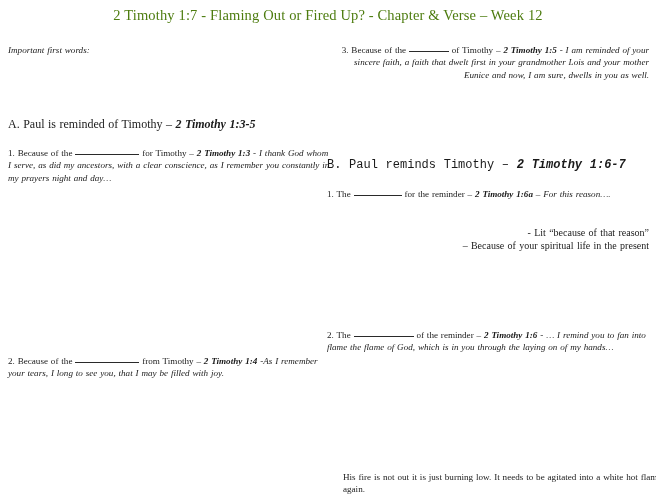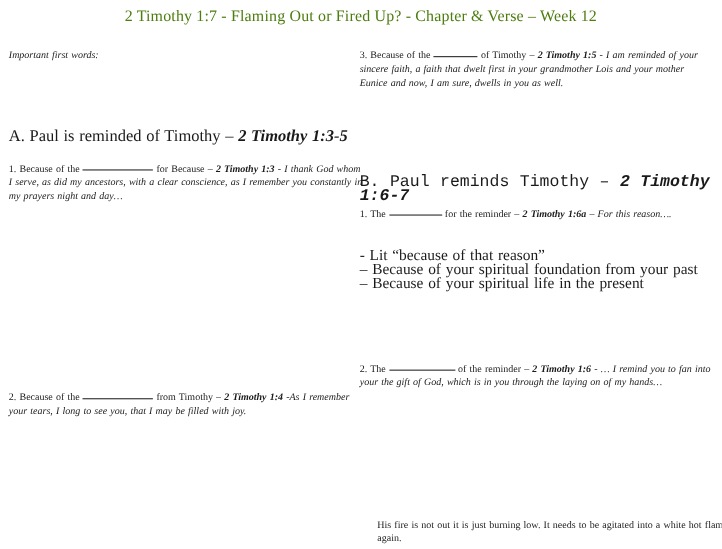--- a/index.html
+++ b/index.html
@@ -43,21 +43,21 @@
   .col-right { left: 327px; }
   .blk {
     position: absolute;
     width: 322px;
     font-size: 9.1px;
     line-height: 12.4px;
     word-spacing: 0.6px;
     color: #1a1a1a;
   }
   .heading {
-    font-size: 15px;
+    font-size: 12px;
     line-height: 13px;
     word-spacing: 0.5px;
   }
   .ref {
     font-weight: bold;
     font-style: italic;
   }
   .scr {
     font-style: italic;
   }
@@ -66,72 +66,72 @@
     border-bottom: 1px solid #2a2a2a;
     vertical-align: baseline;
     position: relative;
     top: -1px;
   }
   .b40 { width: 40px; }
   .b48 { width: 48px; }
   .b60 { width: 60px; }
   .b64 { width: 64px; }
   .bullets {
-    font-size: 14px;
+    font-size: 10px;
     line-height: 13.2px;
     word-spacing: 0.8px;
+    text-align: right;
   }
   .bullets div { white-space: nowrap; }
 </style>
 </head>
 <body>
 
 <div class="page">
 
   <div class="doc-title">2 Timothy 1:7 - Flaming Out or Fired Up? - Chapter &amp; Verse – Week 12</div>
 
   <div class="col col-left">
 
     <div class="blk" style="top:44px;left:0;font-style:italic;">Important first words:</div>
 
     <div class="blk heading" style="top:118px;left:0;">
       <span>A. Paul is reminded of Timothy – </span><span class="ref">2 Timothy 1:3-5</span>
     </div>
 
     <div class="blk" style="top:147px;left:0;">
-      <span>1. Because of the </span><span class="blank b64"></span><span> for Because  – </span><span class="ref">2 Timothy 1:3</span><span class="scr"> - </span><span class="scr">I thank God whom I serve, as did my ancestors, with a clear conscience, as I remember you constantly in my prayers night and day…</span>
+      <span>1. Because of the </span><span class="blank b64"></span><span> for Timothy  – </span><span class="ref">2 Timothy 1:3</span><span class="scr"> - </span><span class="scr">I thank God whom I serve, as did my ancestors, with a clear conscience, as I remember you constantly in my prayers night and day…</span>
     </div>
 
     <div class="blk" style="top:355px;left:0;">
       <span>2. Because of the </span><span class="blank b64"></span><span> from Timothy  – </span><span class="ref">2 Timothy 1:4</span><span class="scr"> -</span><span class="scr">As I remember your tears, I long to see you, that I may be filled with joy.</span>
     </div>
 
   </div>
 
   <div class="col col-right">
 
-    <div class="blk" style="top:44px;left:0;">
+    <div class="blk" style="top:44px;left:0;text-align:right;">
       <span>3. Because of the </span><span class="blank b40"></span><span> of Timothy  – </span><span class="ref">2 Timothy 1:5</span><span class="scr"> - </span><span class="scr">I am reminded of your sincere faith, a faith that dwelt first in your grandmother Lois and your mother Eunice and now, I am sure, dwells in you as well.</span>
     </div>
 
     <div class="blk heading" style="top:159px;left:0;font-family:Liberation Mono, monospace;">
       <span>B. Paul reminds Timothy – </span><span class="ref">2 Timothy 1:6-7</span>
     </div>
 
     <div class="blk" style="top:188px;left:0;">
       <span>1. The </span><span class="blank b48"></span><span> for the reminder  – </span><span class="ref">2 Timothy 1:6a</span><span class="scr"> – </span><span class="scr">For this reason….</span>
     </div>
 
     <div class="blk bullets" style="top:226px;left:0;">
       <div>- Lit “because of that reason”</div>
-      <div>– Because of your spiritual  foundation  from your past</div>
       <div>– Because of your spiritual  life  in the present</div>
     </div>
 
     <div class="blk" style="top:329px;left:0;">
-      <span>2. The </span><span class="blank b60"></span><span> of the reminder  – </span><span class="ref">2 Timothy 1:6</span><span class="scr"> - </span><span class="scr">… I remind you to fan into your the gift of God, which is in you through the laying on of my hands…</span>
+      <span>2. The </span><span class="blank b60"></span><span> of the reminder  – </span><span class="ref">2 Timothy 1:6</span><span class="scr"> - </span><span class="scr">… I remind you to fan into flame the flame of God, which is in you through the laying on of my hands…</span>
     </div>
 
     <div class="blk" style="top:471px;left:16px;">His fire is not out it is  just burning  low. It needs to be agitated  into  a white hot flame  again.</div>
 
   </div>
 
 </div>
 
 </body></html>

